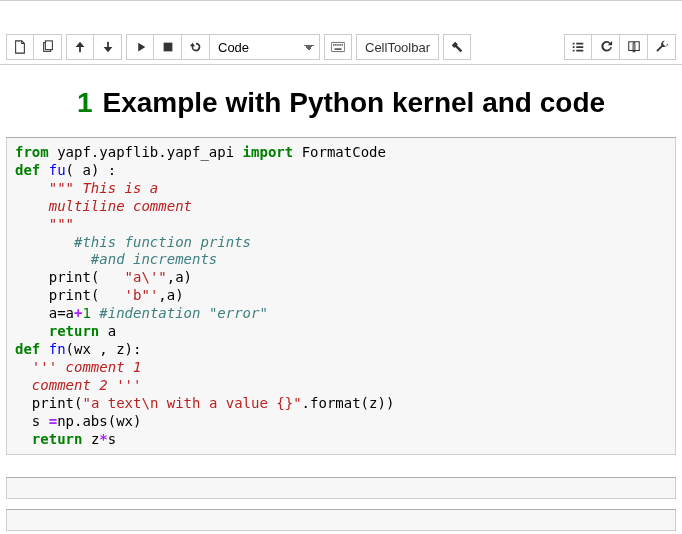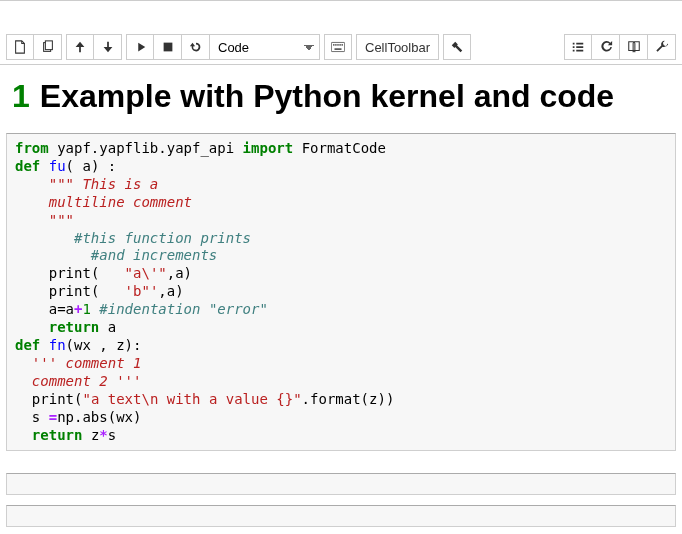--- a/index.html
+++ b/index.html
@@ -36,21 +36,21 @@
   background-size: 5px 5px, 5px 5px;
   background-repeat: no-repeat;
   border-left: none;
 }
 
 .flex-spacer { flex: 1; }
 
 .ico { width: 14px; height: 14px; fill: #333; }
 
 .content { padding: 10px 0; }
-h1 { font-size: 32px; font-weight: bold; margin: 3px 12px 18px; }
+h1 { font-size: 28px; font-weight: bold; margin: 12px 12px 18px; text-align: center; }
 h1 .num { margin-right: 10px; }
 
 .cell {
   border: 1px solid #cfcfcf;
   border-top: 1px solid #ababab;
   margin: 0 6px 22px;
   padding: 6px 8px;
   background: #f7f7f7;
 }
 .cell.code { background: #f7f7f7; padding: 6px 8px; }

